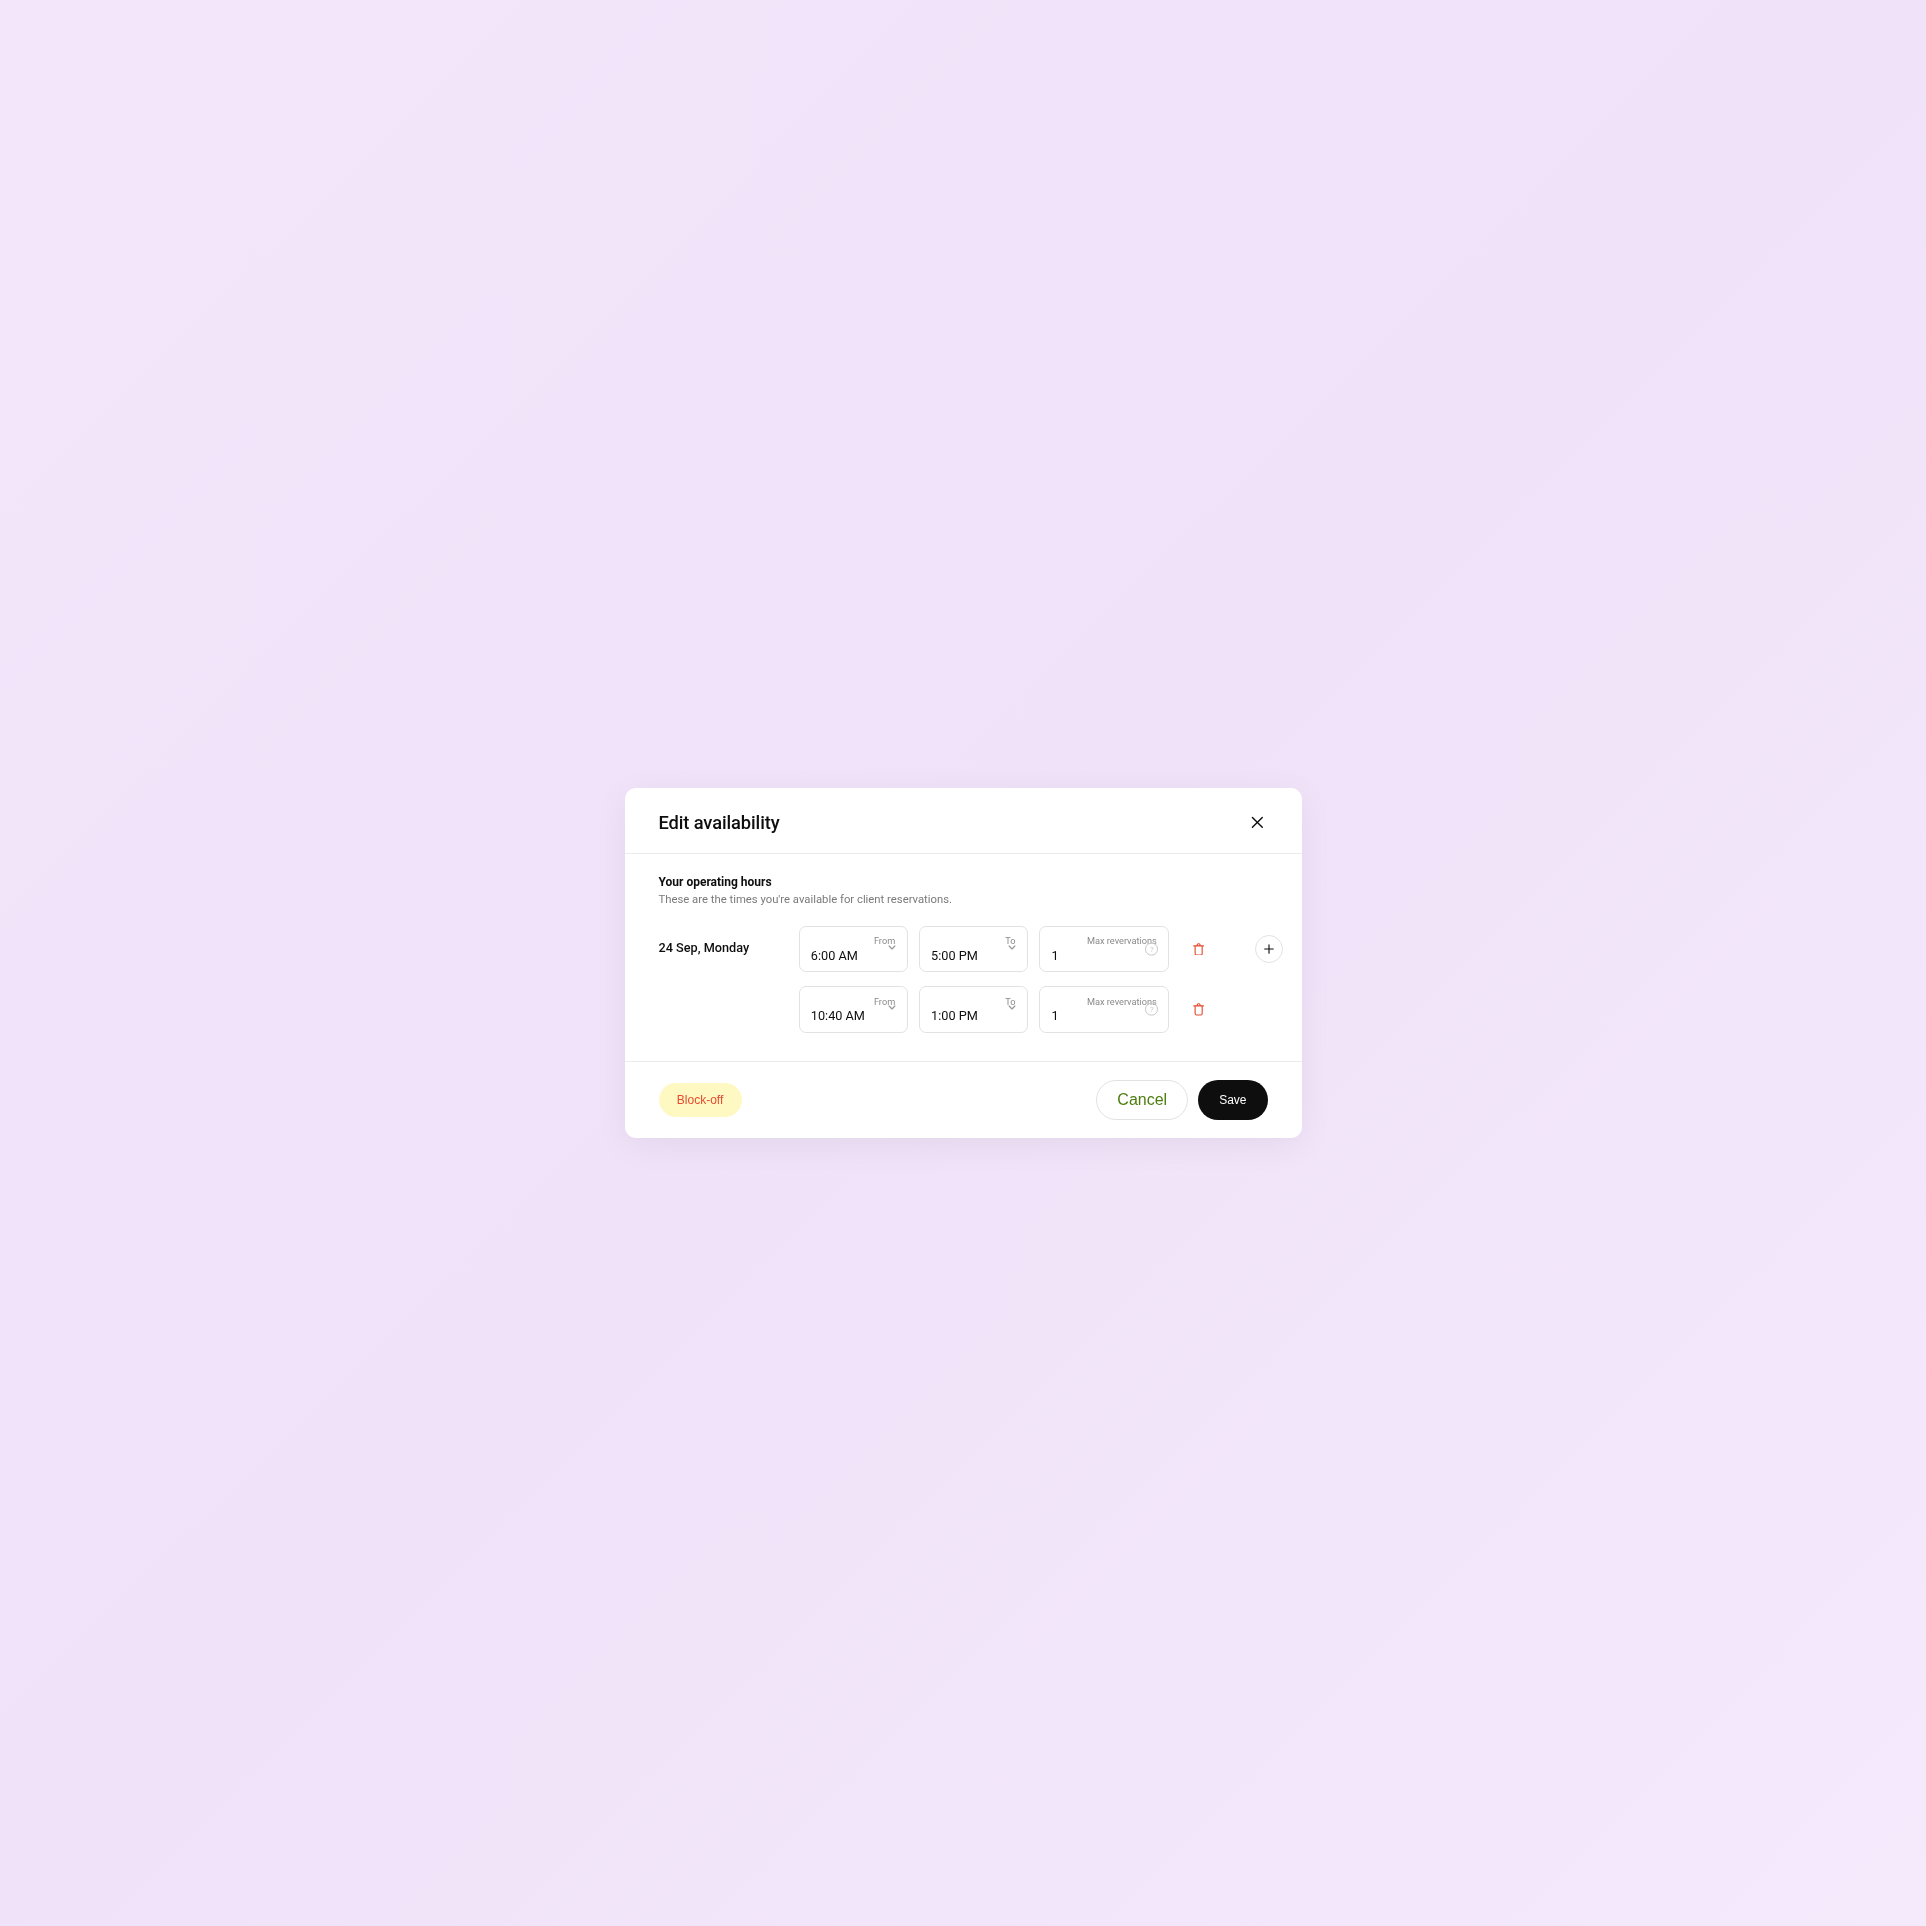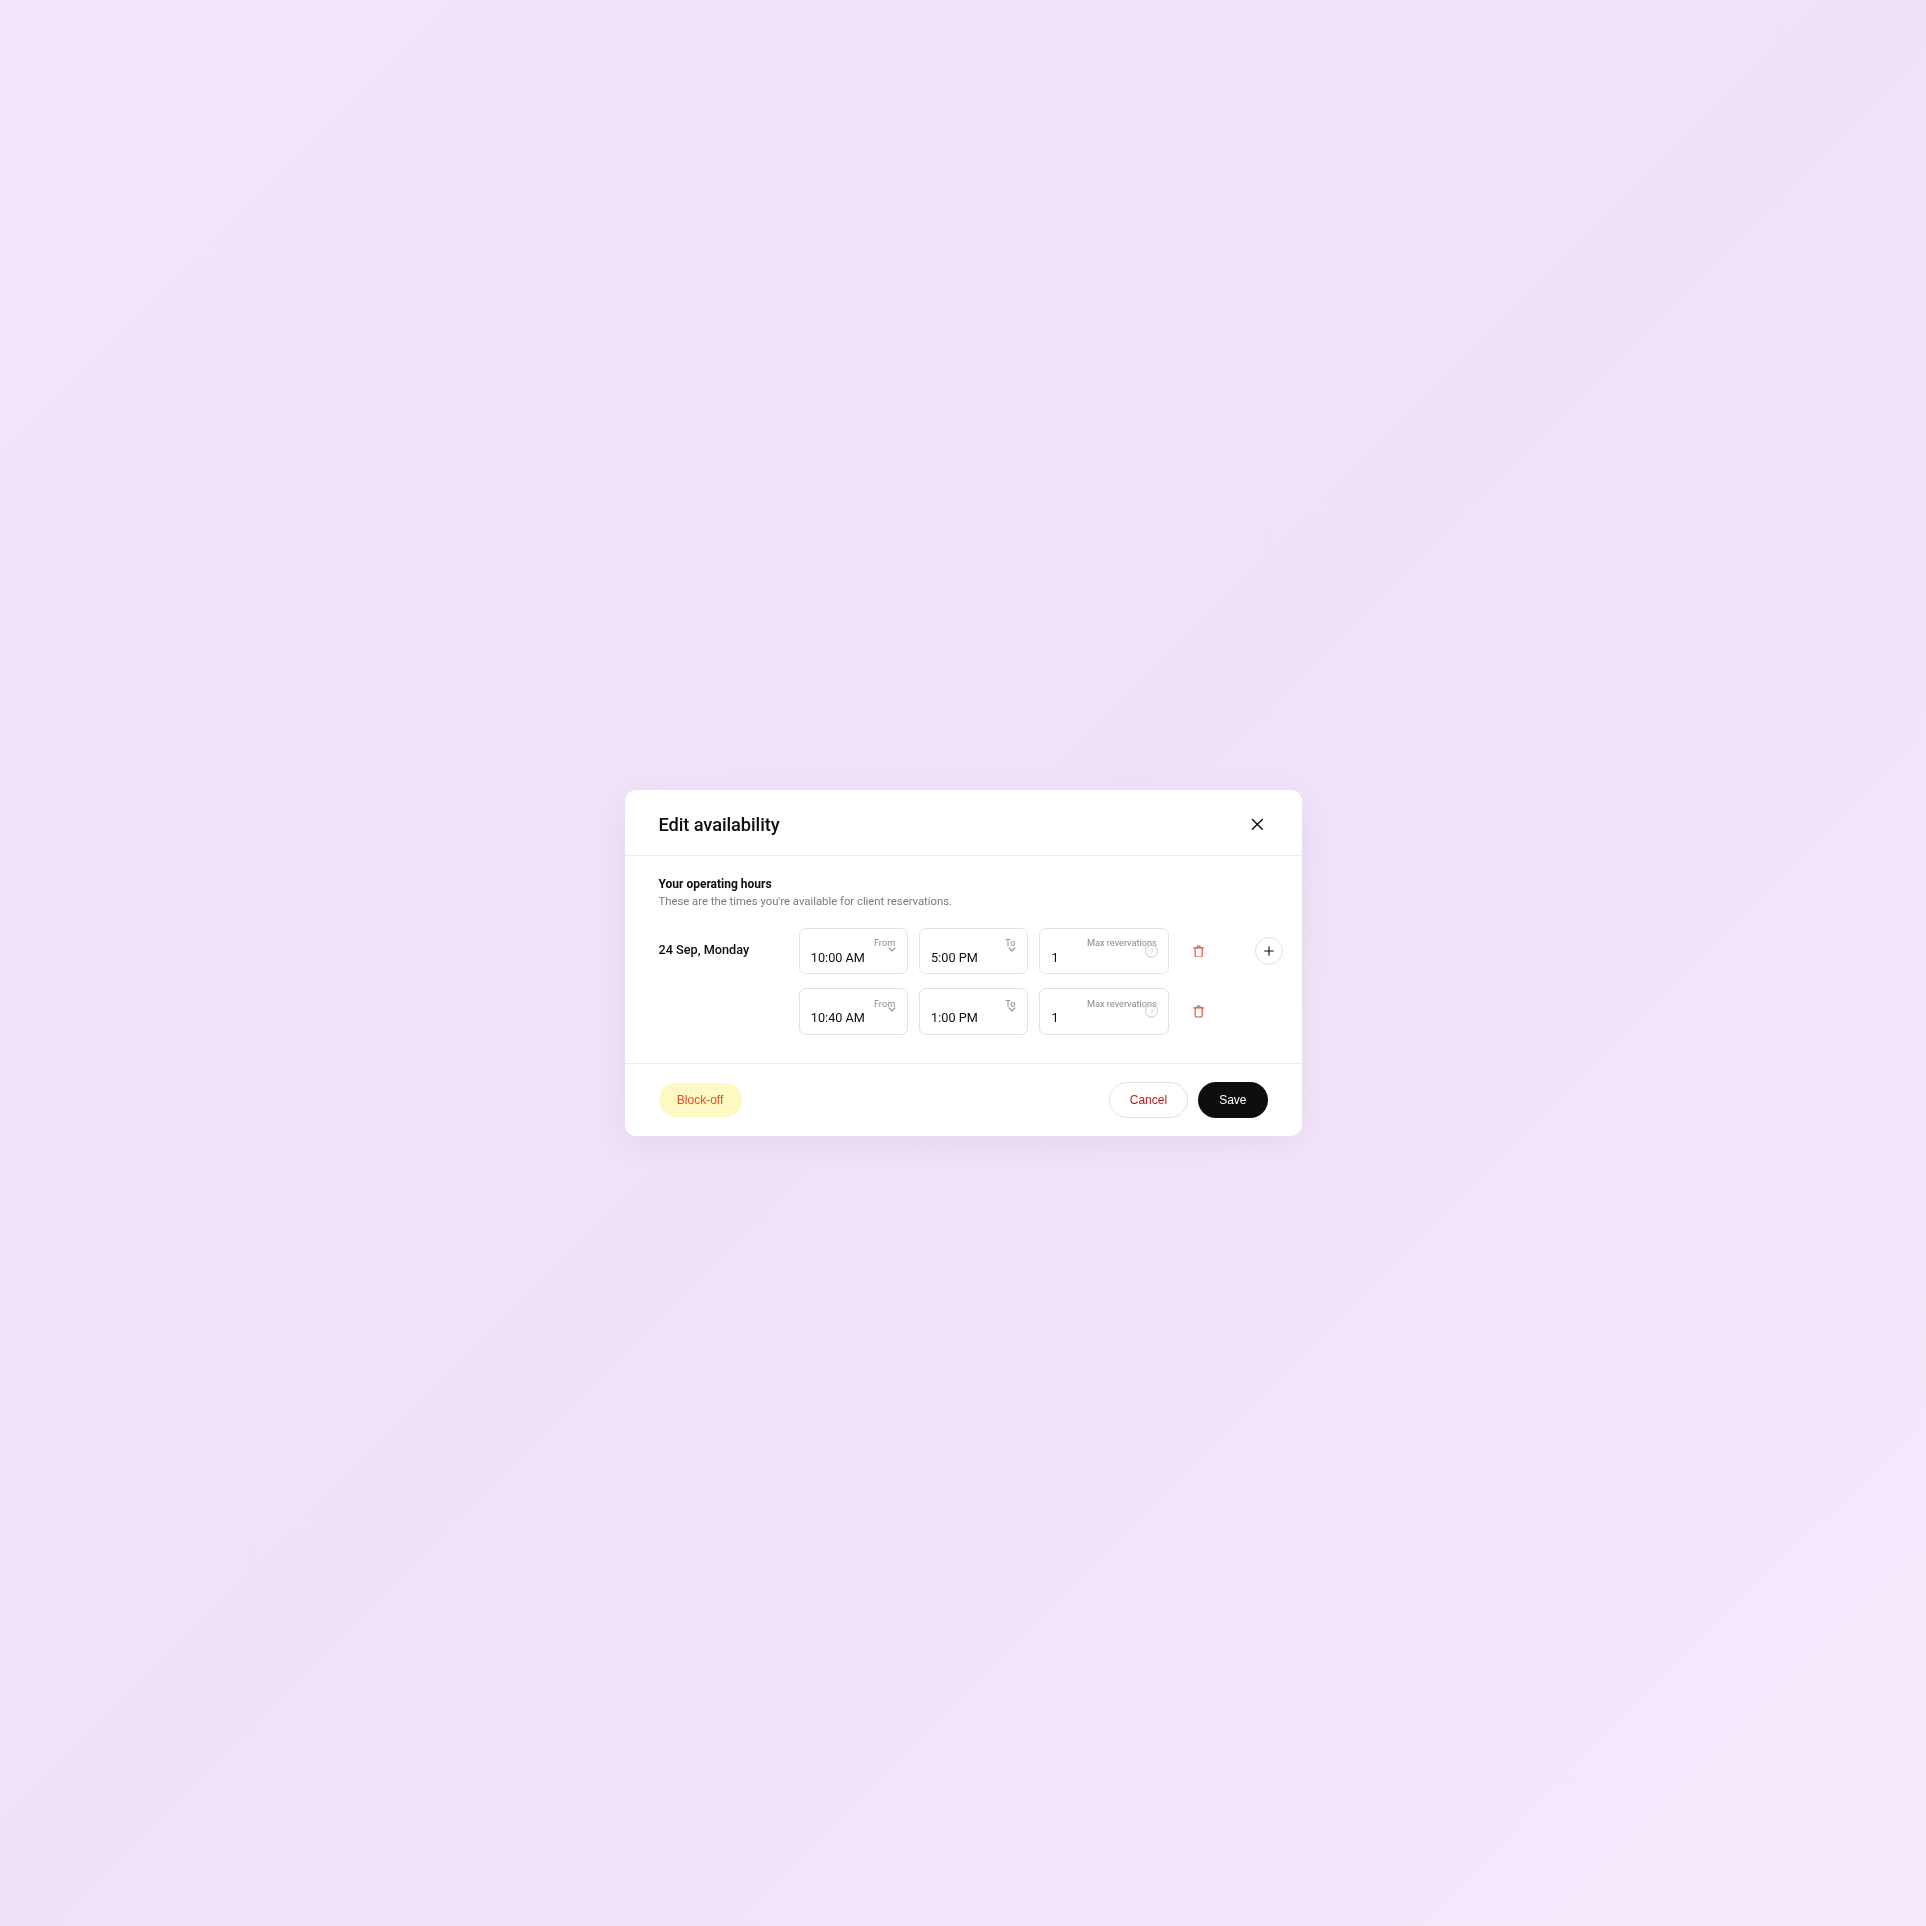--- a/index.html
+++ b/index.html
@@ -206,25 +206,25 @@
       font-size: 12px;
       font-weight: 400;
       cursor: pointer;
     }
     .footer-right {
       display: flex;
       gap: 10px;
     }
     .cancel-btn {
       background: #fff;
-      color: #b91c1c;
+      color: #4d7c0f;
       border: 0.7px solid #e2e2e2;
       padding: 10px 20px;
       border-radius: 705px;
-      font-size: 12px;
+      font-size: 16px;
       font-weight: 400;
       cursor: pointer;
     }
     .save-btn {
       background: #0e0e0e;
       color: #fff;
       border: none;
       padding: 10px 21px;
       border-radius: 705px;
       font-size: 12px;
@@ -253,21 +253,21 @@
     <p class="section-subtitle">These are the times you're available for client reservations.</p>
 
     <div class="hours-container">
       <div class="date-label">24 Sep, Monday</div>
 
       <div class="rows-column">
 
         <div class="row">
           <div class="field field-from">
             <span class="field-label">From</span>
-            <span class="field-value">10:00 AM</span>
+            <span class="field-value">6:00 AM</span>
             <span class="chevron">
               <svg width="10" height="10" viewBox="0 0 14 14">
                   <path d="M3 5 L7 9 L11 5" stroke="#9a9a9a" stroke-width="1.8" fill="none" stroke-linecap="round" stroke-linejoin="round"></path>
                 </svg>
             </span>
           </div>
           <div class="field field-to">
             <span class="field-label">To</span>
             <span class="field-value">5:00 PM</span>
             <span class="chevron">

